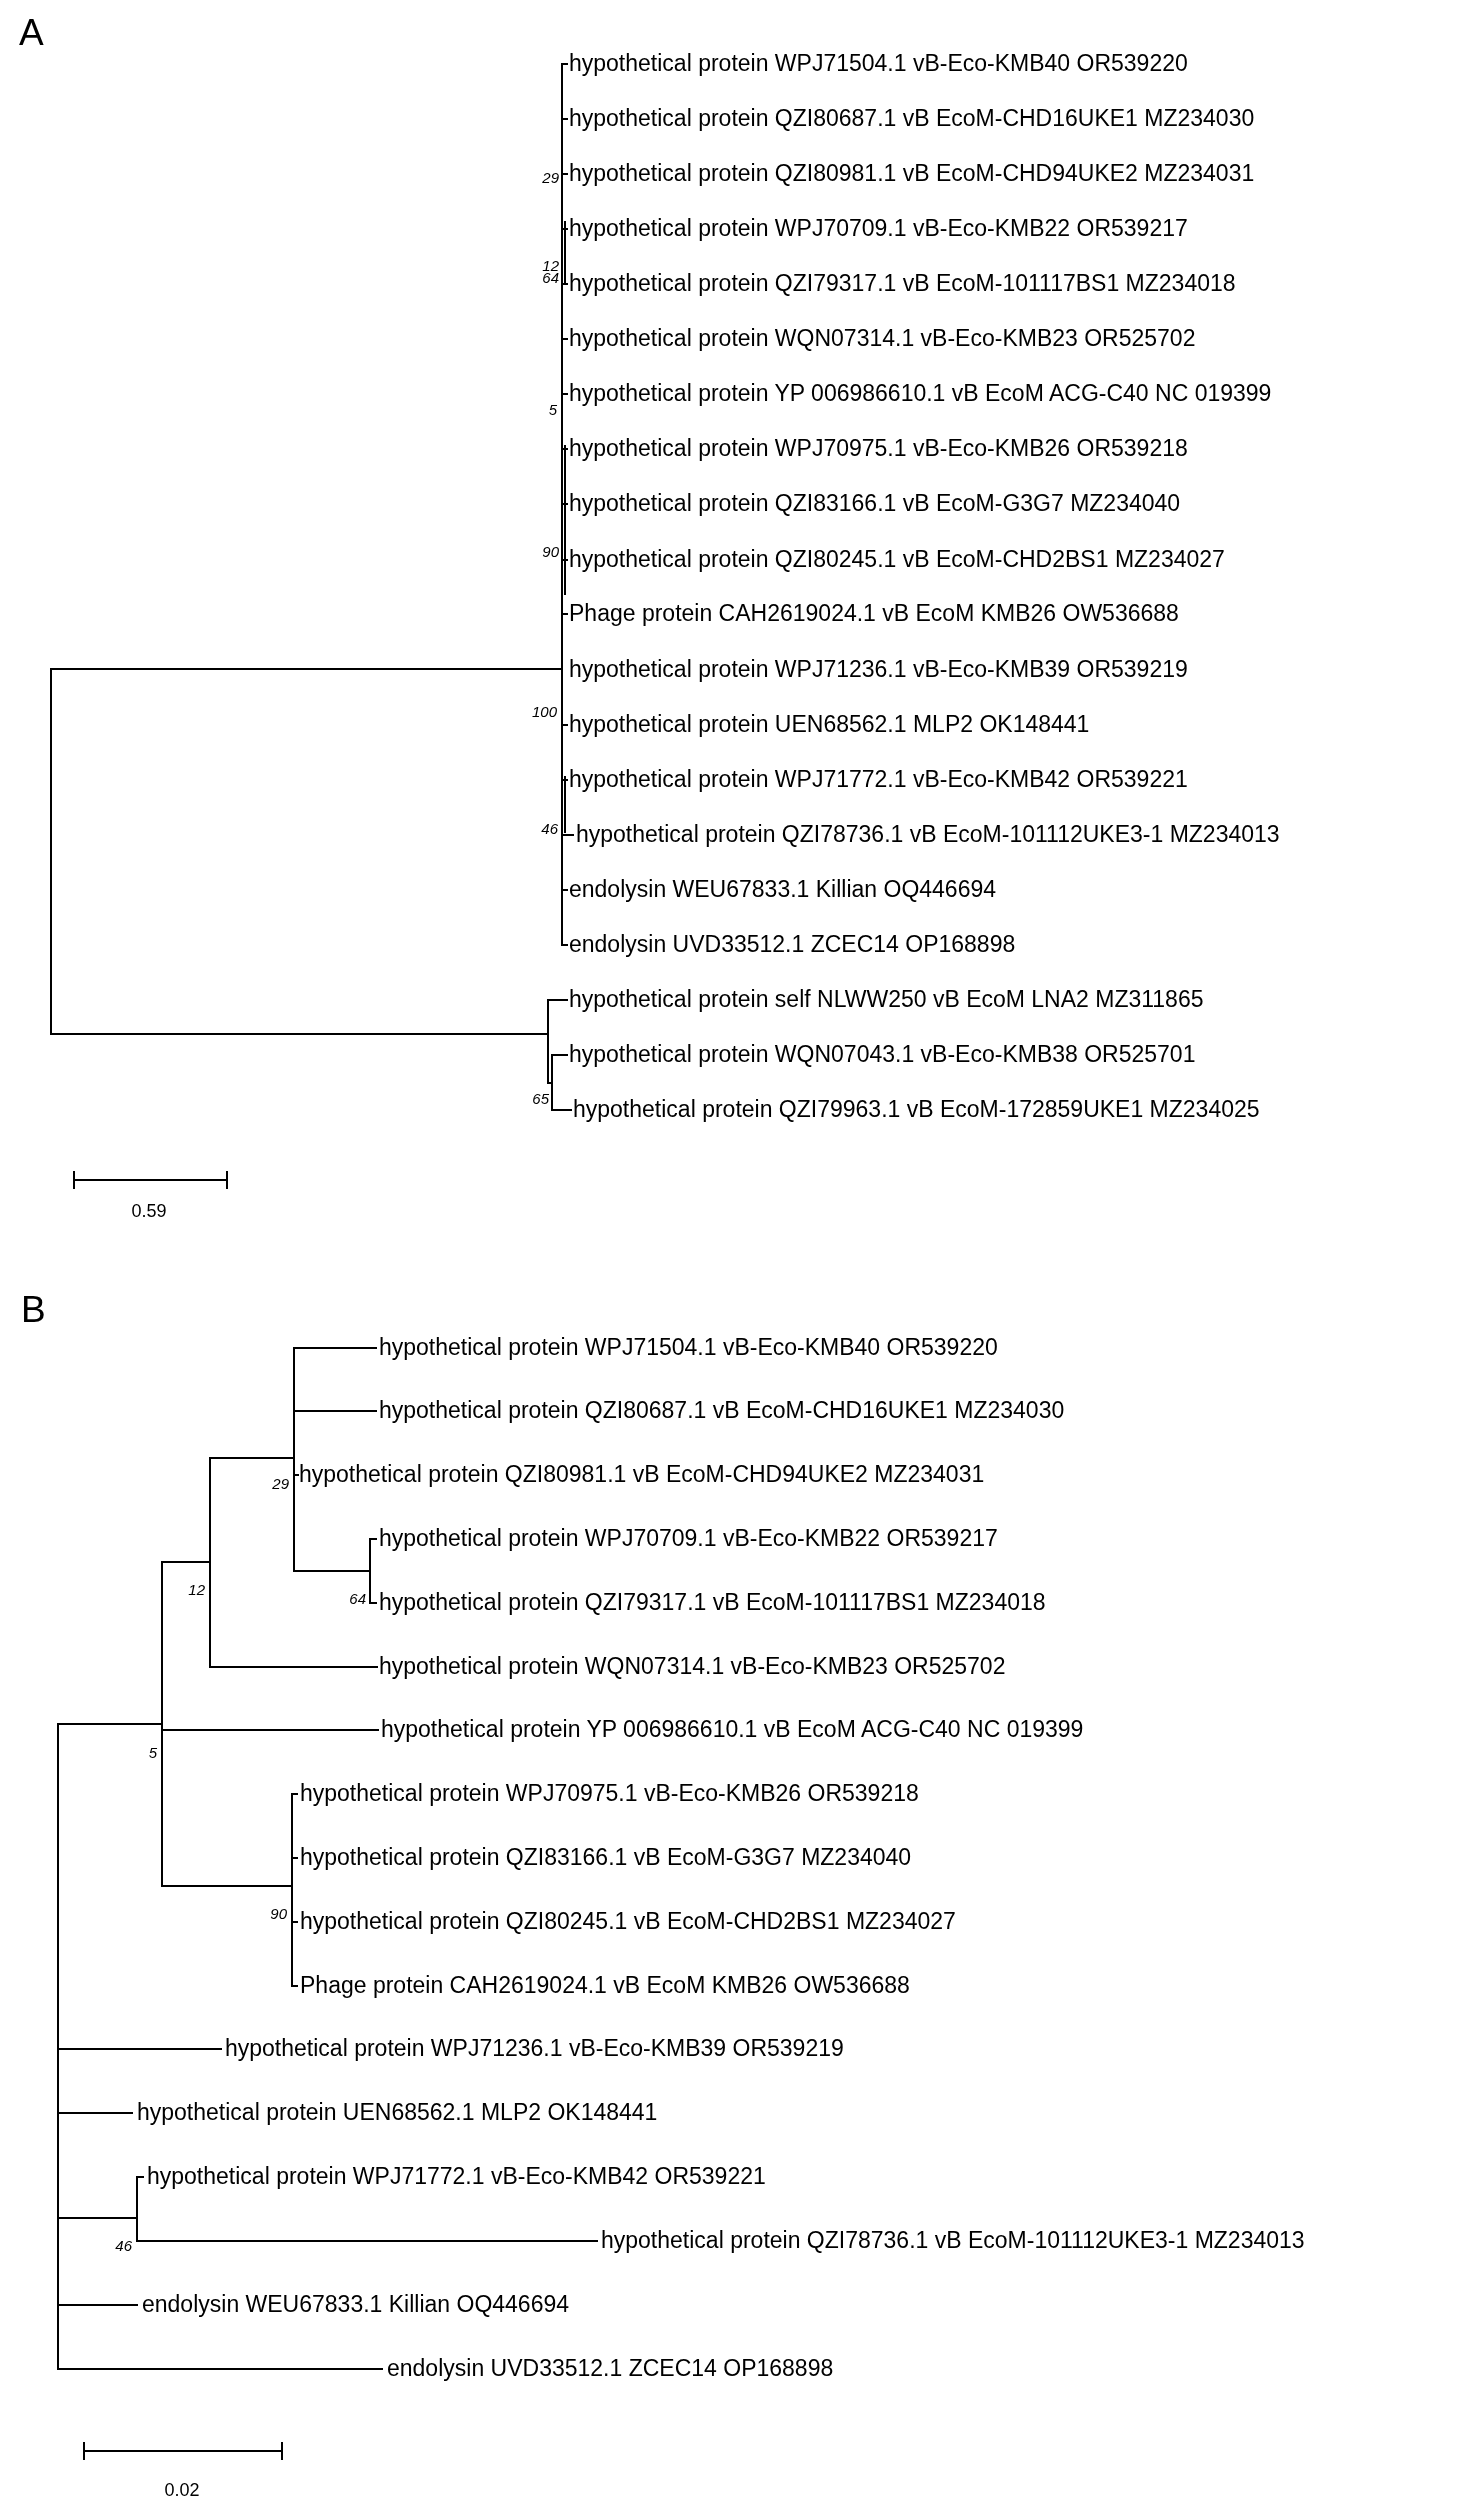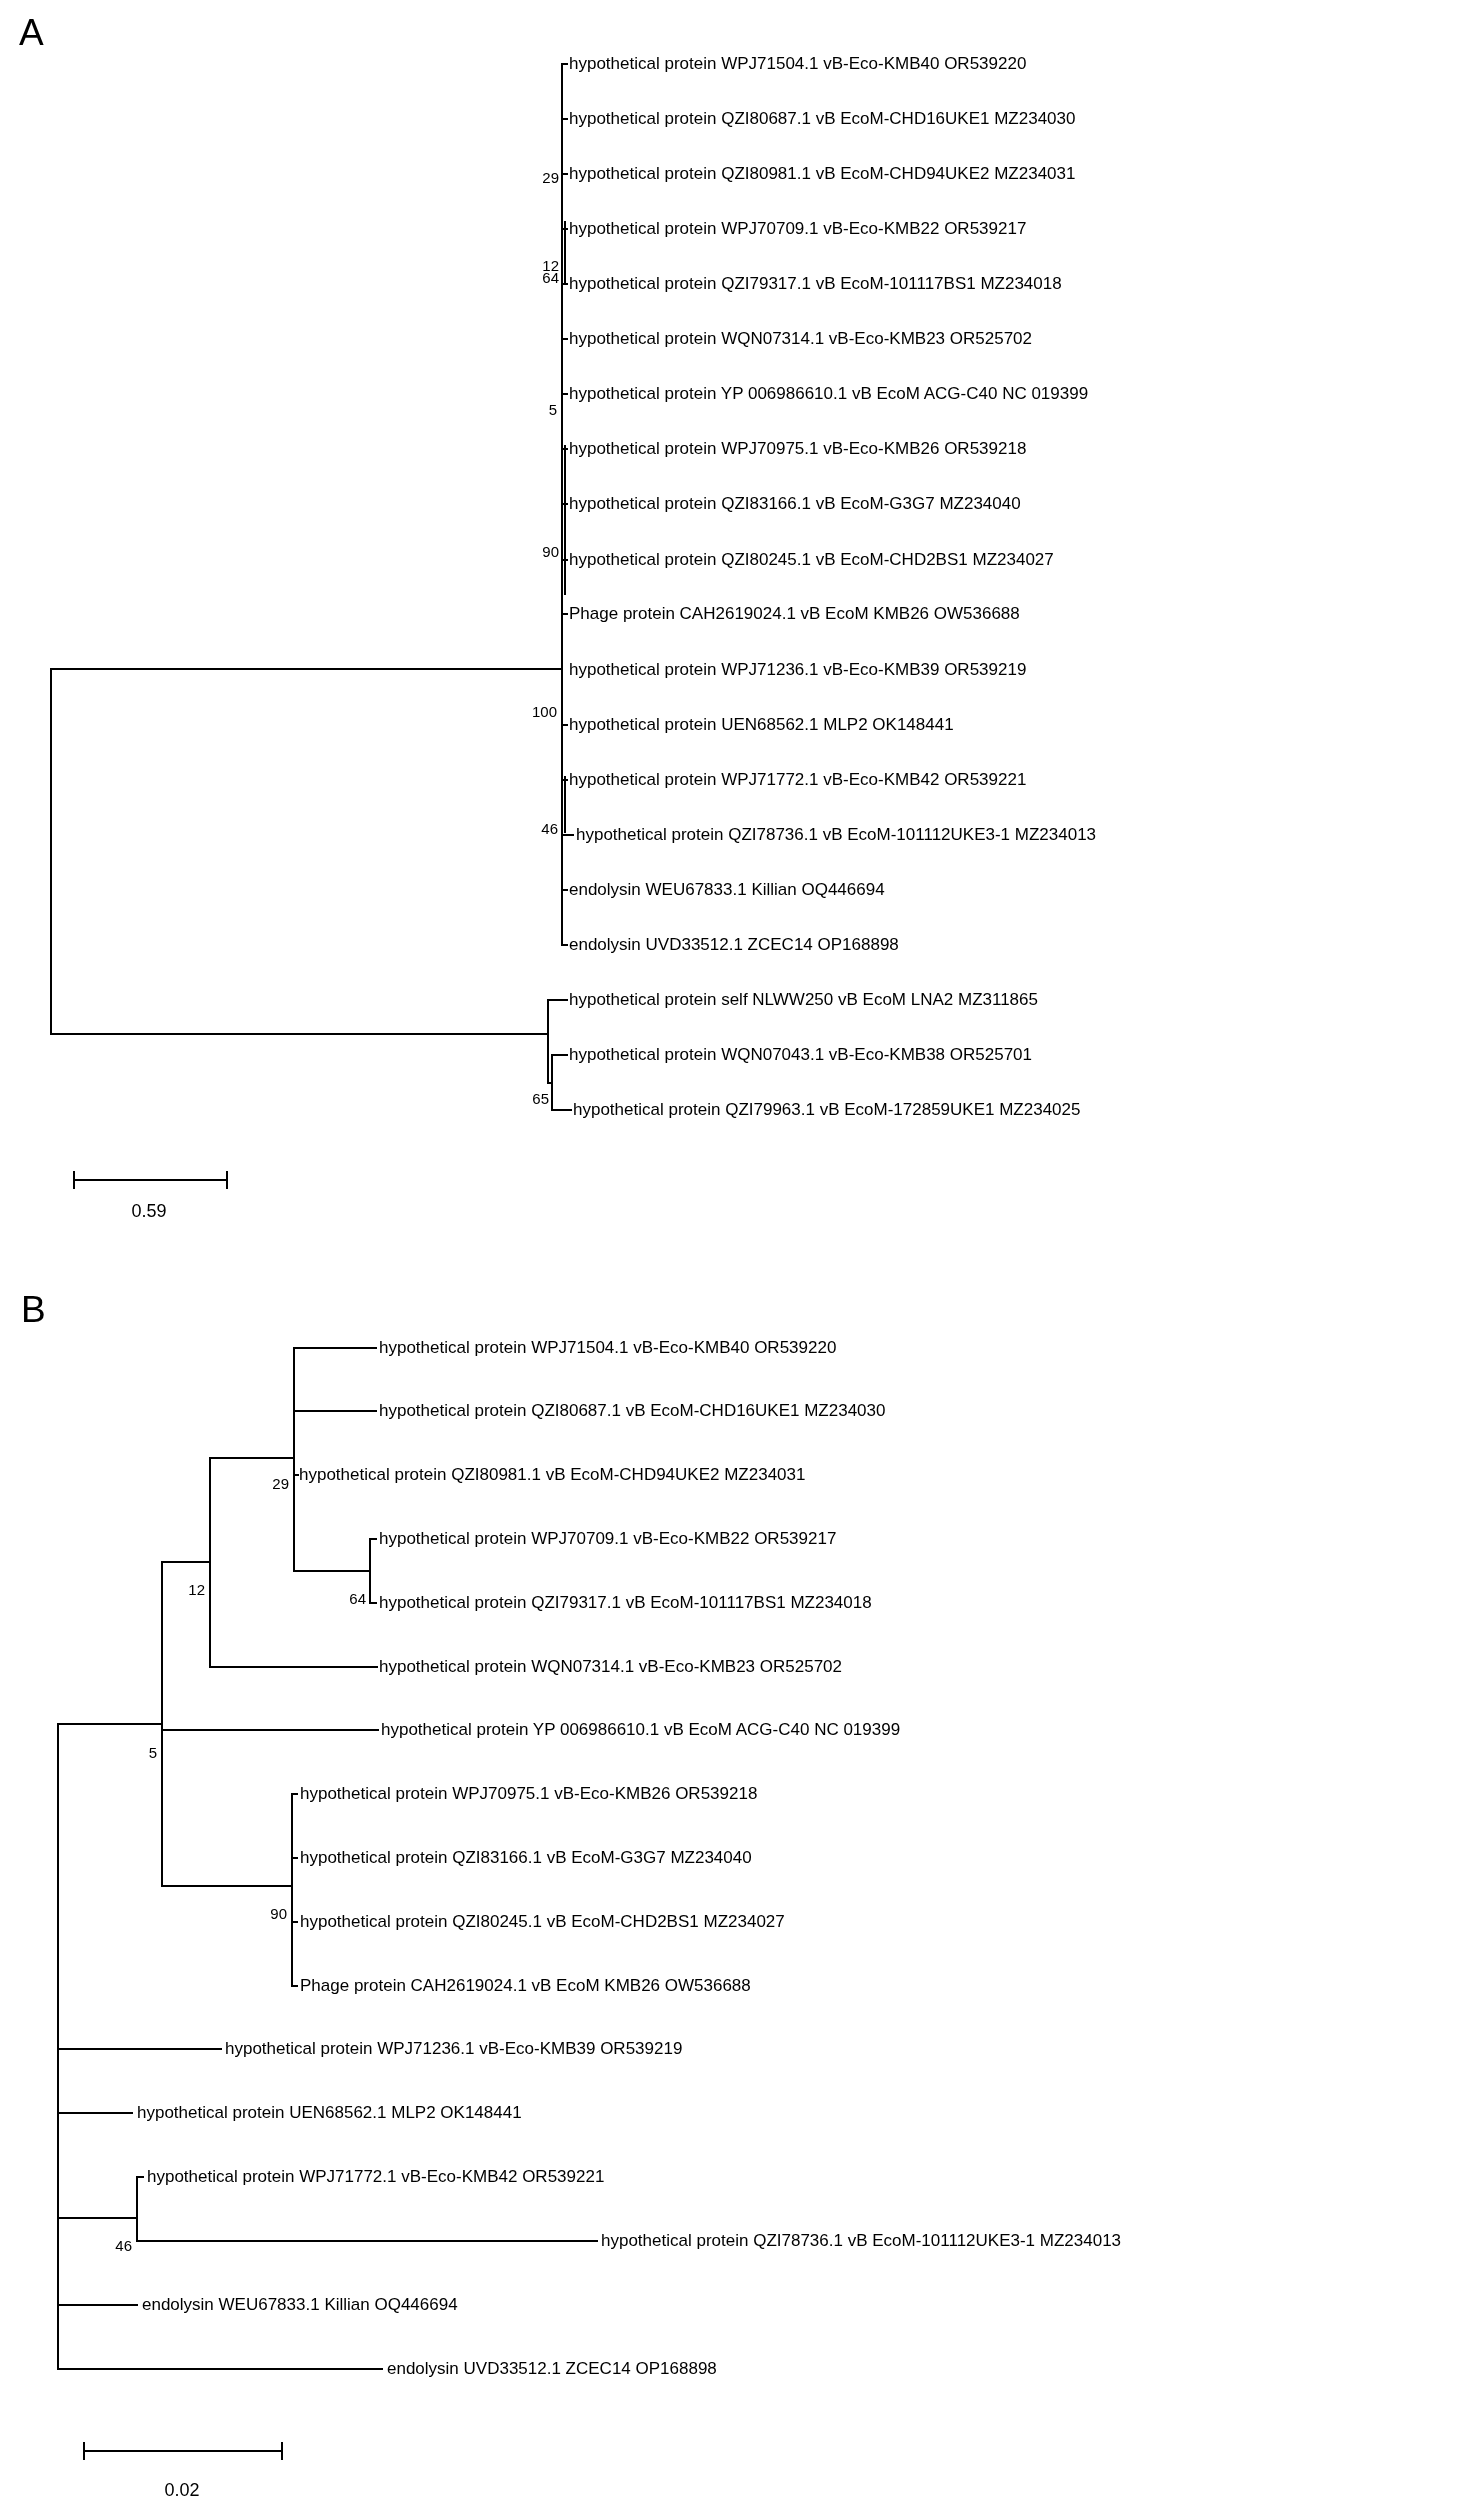--- a/index.html
+++ b/index.html
@@ -1,24 +1,24 @@
 <!DOCTYPE html>
 <html style="font-size:8px"><head>
 <meta charset="utf-8">
 <style>
   html,body{margin:0;padding:0;background:#fff;}
   #canvas{position:relative;width:1472px;height:2518px;background:#fff;overflow:hidden;
           font-family:"Liberation Sans","DejaVu Sans",sans-serif;color:#000;}
   .panel{position:absolute;left:0;top:0;width:100%;height:100%;}
   .panel-letter{position:absolute;font-size:37px;line-height:1;color:#000;}
   .seg{position:absolute;background:#000;}
-  .taxon{position:absolute;white-space:nowrap;font-size:17px;line-height:1;
+  .taxon{position:absolute;white-space:nowrap;font-size:23px;line-height:1;
          transform:translateY(-50%);color:#000;}
   .bootstrap{position:absolute;white-space:nowrap;font-size:15px;line-height:1;
-             transform:translate(-100%,-50%);color:#000;}
+             transform:translate(-100%,-50%);color:#000;font-style:italic;}
   .scale-label{position:absolute;font-size:18px;line-height:1;transform:translateX(-50%);color:#000;}
 </style>
 </head>
 <body>
 
 <div id="canvas">
   <span class="panel-letter" style="left: 19px; top: 14px;">A</span>
   <span class="panel-letter" style="left: 21px; top: 1291px;">B</span>
   <section class="panel">
       <div class="seg" style="left: 561px; top: 63px; width: 1.5px; height: 883px; background: rgb(0, 0, 0);"></div>

